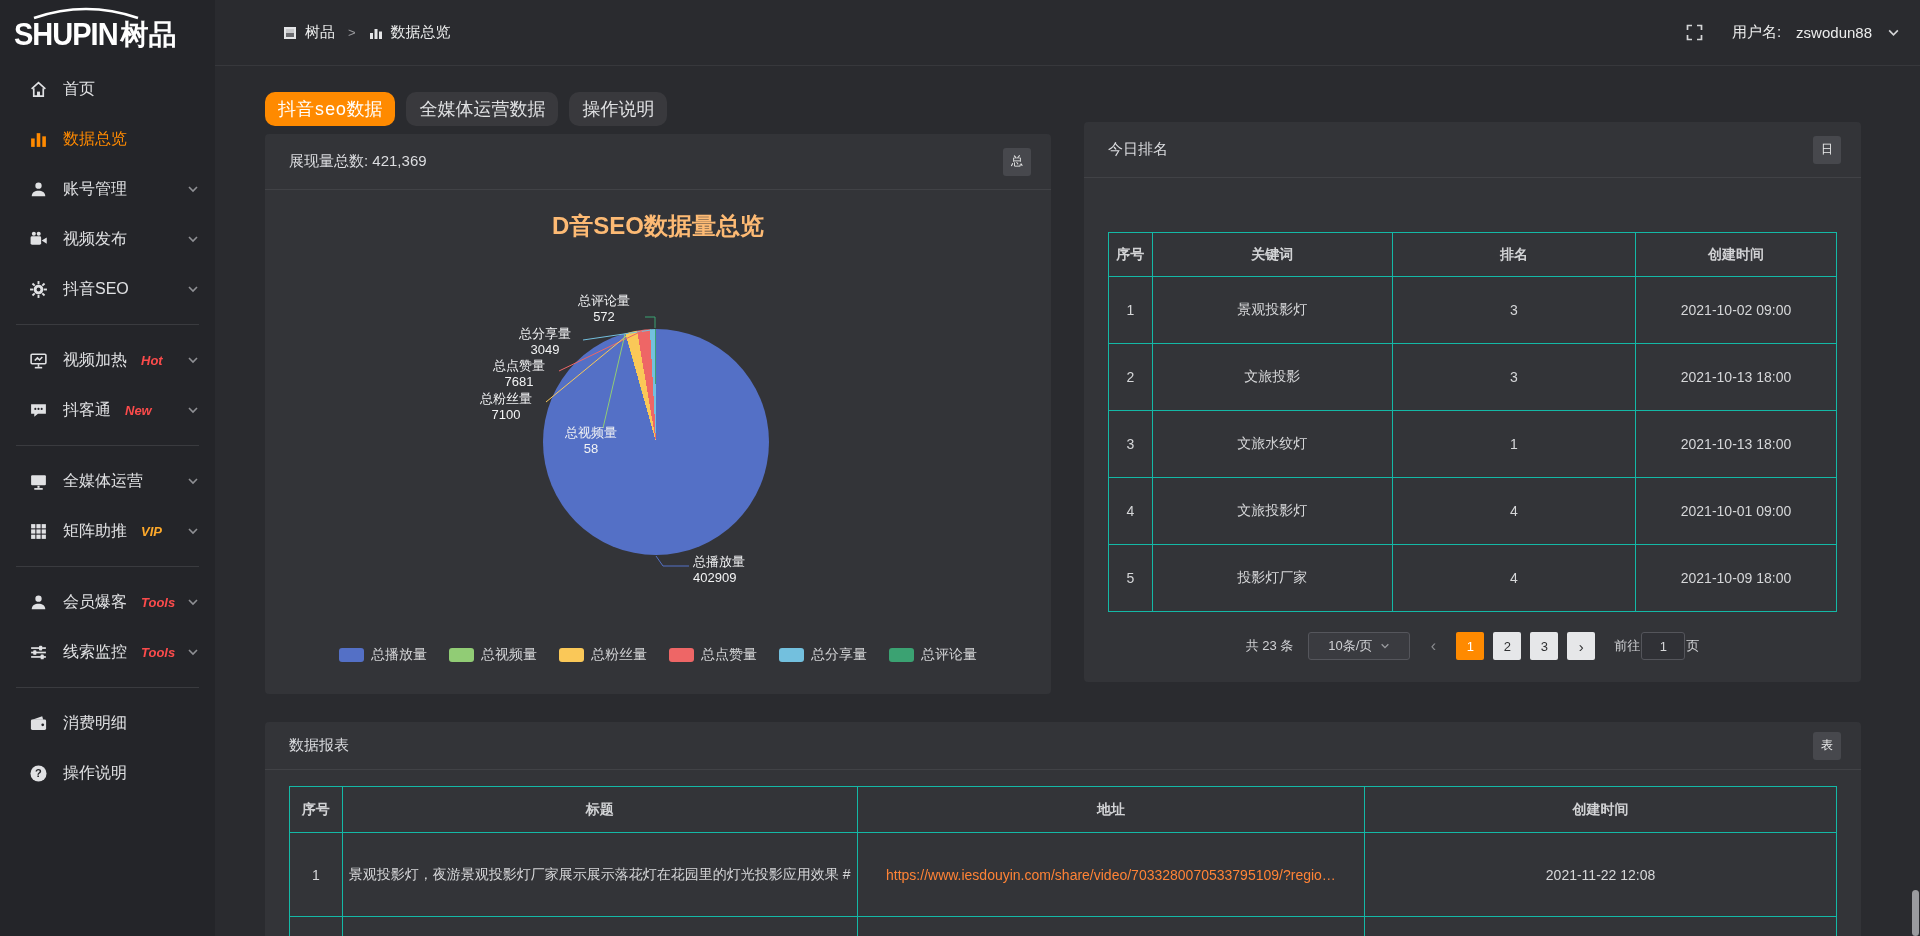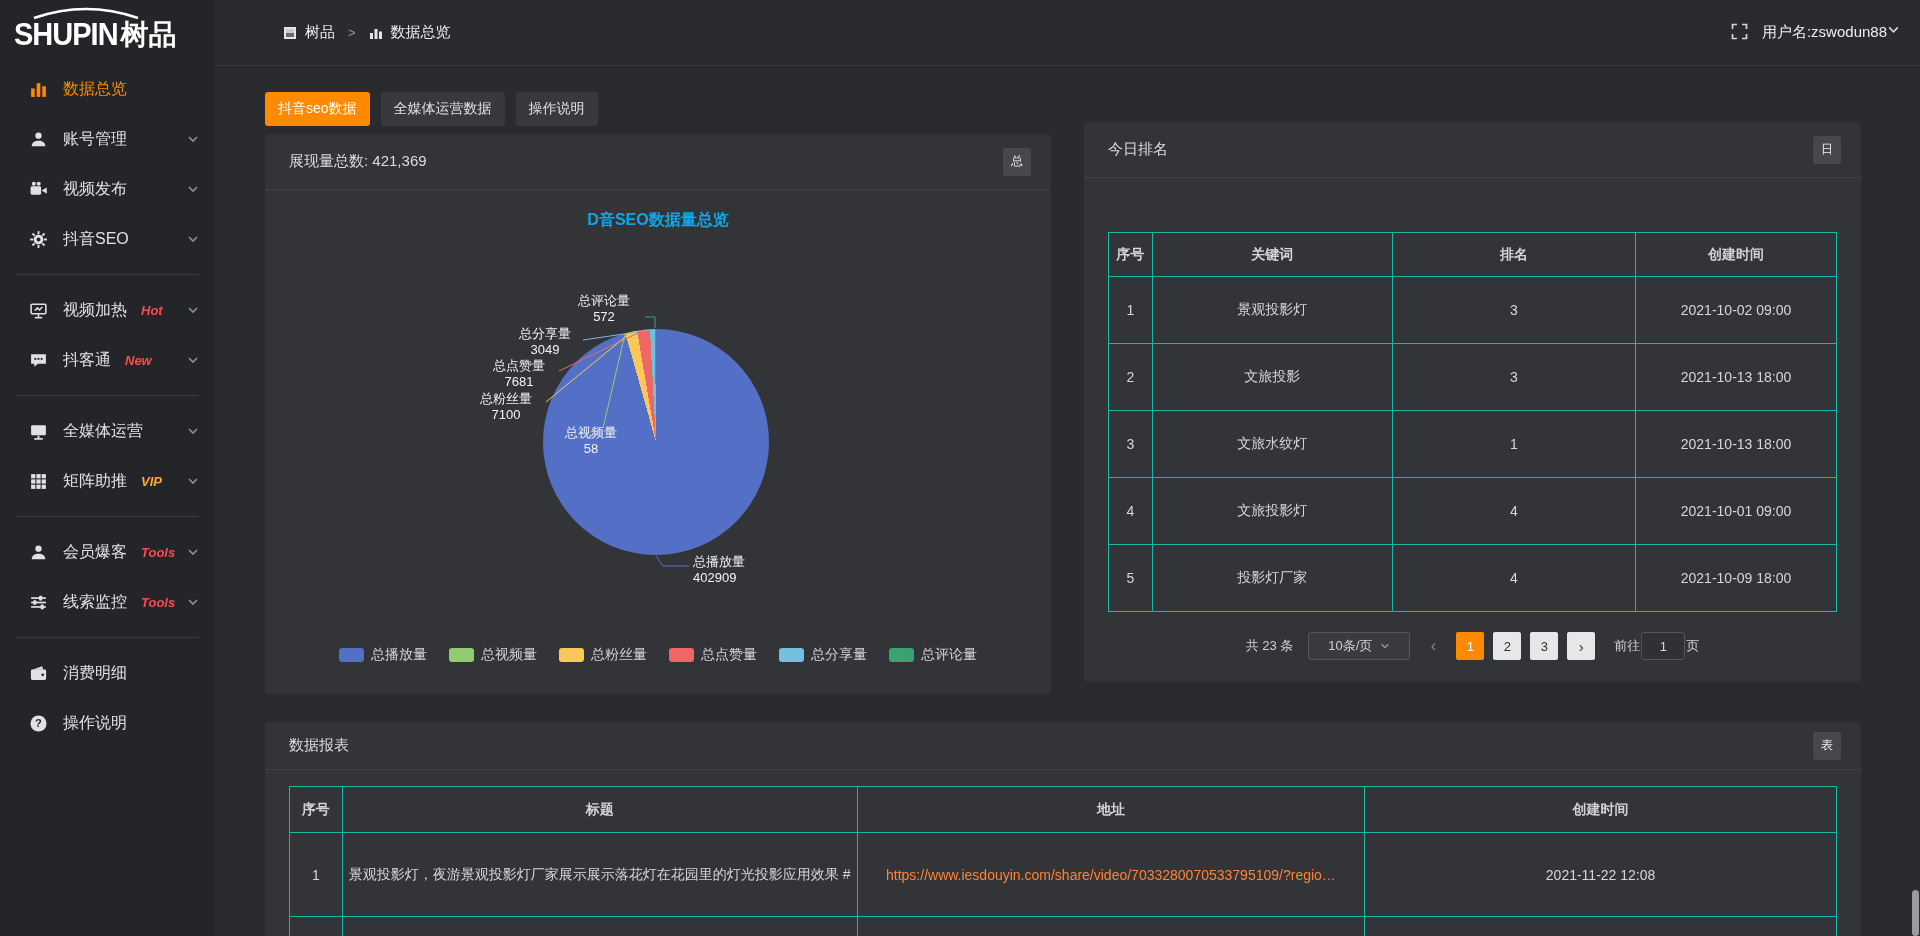--- a/index.html
+++ b/index.html
@@ -22,34 +22,34 @@
   .badge { font-size:13px; font-weight:bold; font-style:italic; margin-left:14px; }
   .badge-red { color:#fb4b4b; }
   .badge-vip { color:#ffaa2b; }
   .chev { margin-left:auto; color:#8f9094; display:flex; }
   .nav-divider { height:1px; background:#3a3b3f; margin:10px 16px; }
   
   .main { position:absolute; left:215px; top:0; right:0; bottom:0; }
   .topbar { height:66px; border-bottom:1px solid #37383c; display:flex; align-items:center; padding:0 20px 0 68px; }
   .crumb { display:flex; align-items:center; font-size:15px; color:#eceded; gap:8px; }
   .crumb .sep { color:#9a9b9e; font-size:13px; margin:0 5px; }
-  .top-right { margin-left:auto; display:flex; gap:0; font-size:15px; color:#eceded; }
+  .top-right { margin-left:auto; display:flex; align-items:center; gap:15px; font-size:15px; color:#eceded; }
   .fs-icon { margin-right:14px; display:flex; }
   .tabs { position:absolute; left:50px; top:92px; display:flex; gap:11px; }
-  .tab { height:34px; padding:0 13px; border-radius:3px; font-size:14px; display:flex; align-items:center; background:#39393d; color:#e0e1e3; cursor:pointer; border:none; }
+  .tab { height:34px; padding:0 13px; border-radius:10px; font-size:18px; display:flex; align-items:center; background:#39393d; color:#e0e1e3; cursor:pointer; border:none;font-family:Liberation Mono, monospace; }
   .tab.active { background:#ff8a00; color:#fff; }
   
   .panel { position:absolute; background:#333438; border-radius:4px; }
   .panel-hd { height:56px; display:flex; align-items:center; justify-content:space-between; padding:0 20px 0 24px; border-bottom:1px solid rgba(255,255,255,.07); font-size:15px; color:#dcdde0; }
   .corner-btn { width:28px; height:28px; background:#47484d; border-radius:3px; font-size:12px; color:#eceded; display:flex; align-items:center; justify-content:center; cursor:pointer; border:none; }
   .p-overview { left:50px; top:134px; width:786px; height:560px; }
   .p-rank { left:869px; top:122px; width:777px; height:560px; }
   .p-report { left:50px; top:722px; width:1596px; height:300px; }
   
-  .chart-title { position:absolute; left:0; right:0; top:76px; text-align:center; font-size:16px; font-weight:700; color:#0ea5e9; }
+  .chart-title { position:absolute; left:0; right:0; top:76px; text-align:center; font-size:24px; font-weight:700; color:#fdba74; }
   .pie { position:absolute; left:278px; top:195px; width:226px; height:226px; border-radius:50%;
     background:conic-gradient(#5470c6 0deg 344.23deg, #91cc75 344.23deg 344.28deg, #fac858 344.28deg 350.34deg, #ee6666 350.34deg 356.9deg, #73c0de 356.9deg 359.51deg, #3ba272 359.51deg 360deg); }
   .lbl { position:absolute; font-size:13px; color:#f2f3f4; text-align:center; line-height:16px; z-index:2; }
   .leader-lines { position:absolute; left:0; top:0; width:786px; height:560px; pointer-events:none; }
   .legend { position:absolute; left:0; right:0; top:512px; display:flex; justify-content:center; align-items:center; gap:22px; }
   .lg-item { display:flex; align-items:center; gap:7px; font-size:14px; color:#d4d5d7; cursor:pointer; }
   .sw { width:25px; height:14px; border-radius:3px; }
   
   table { border-collapse:collapse; table-layout:fixed; }
   th,td { border:1px solid #14b8a6; text-align:center; font-size:14px; overflow:hidden; white-space:nowrap; }
@@ -80,20 +80,30 @@
 
 <aside class="sidebar">
   <div class="logo">
     <svg class="logo-arc" width="112" height="13" viewBox="0 0 112 13">
         <path d="M4 11 Q56 -7 108 11" stroke="#ffffff" stroke-width="2.6" fill="none"></path>
       </svg>
     <span class="logo-en">SHUPIN</span>
     <span class="logo-cn">树品</span>
   </div>
   <nav class="nav">
+    <div class="nav-item">
+      <span class="ico">
+          <svg width="19" height="19" viewBox="0 0 18 18" stroke="currentColor" stroke-width="1.6" fill="none">
+            <path d="M2.5 8.5 L9 2.5 L15.5 8.5"></path>
+            <path d="M4.5 7.7 V15.2 H13.5 V7.7"></path>
+            <rect x="7.6" y="11" width="2.8" height="4.2" fill="currentColor" stroke="none"></rect>
+          </svg>
+        </span>
+      <span>首页</span>
+    </div>
     <div class="nav-item active">
       <span class="ico">
           <svg width="19" height="19" viewBox="0 0 18 18" fill="currentColor">
             <rect x="2" y="8" width="3.4" height="8"></rect>
             <rect x="7.3" y="3" width="3.4" height="13"></rect>
             <rect x="12.6" y="6" width="3.4" height="10"></rect>
           </svg>
         </span>
       <span>数据总览</span>
     </div>

